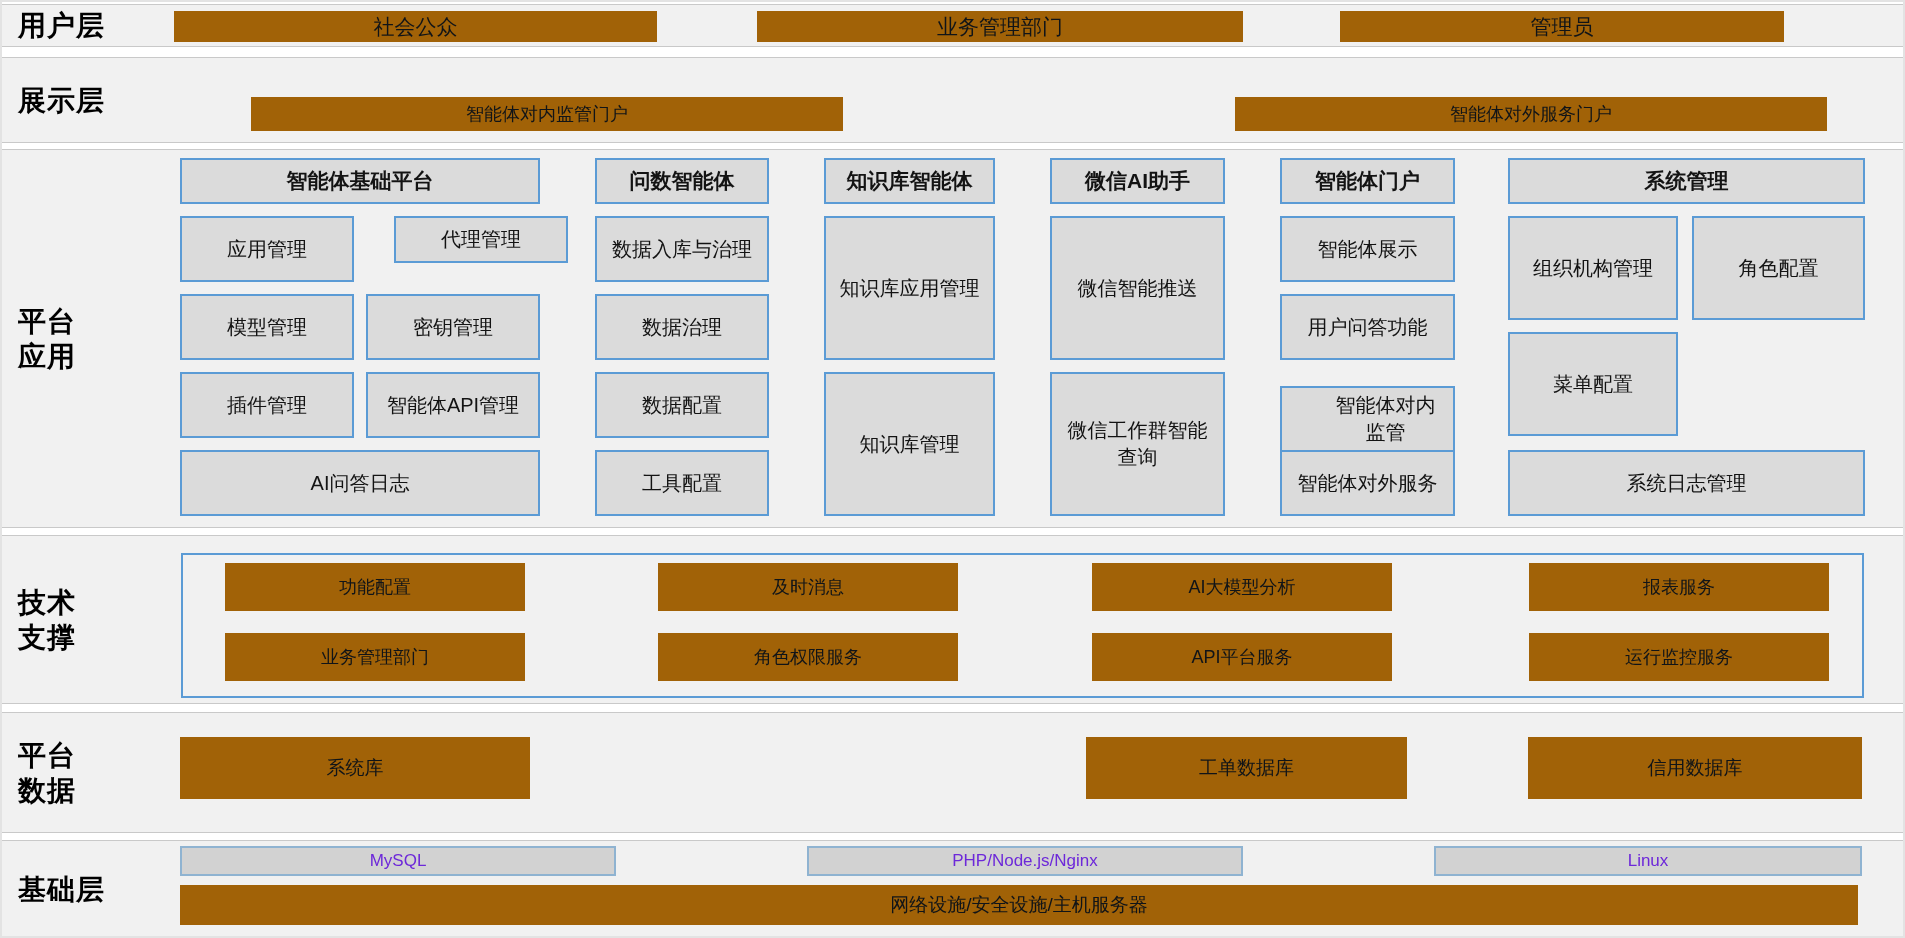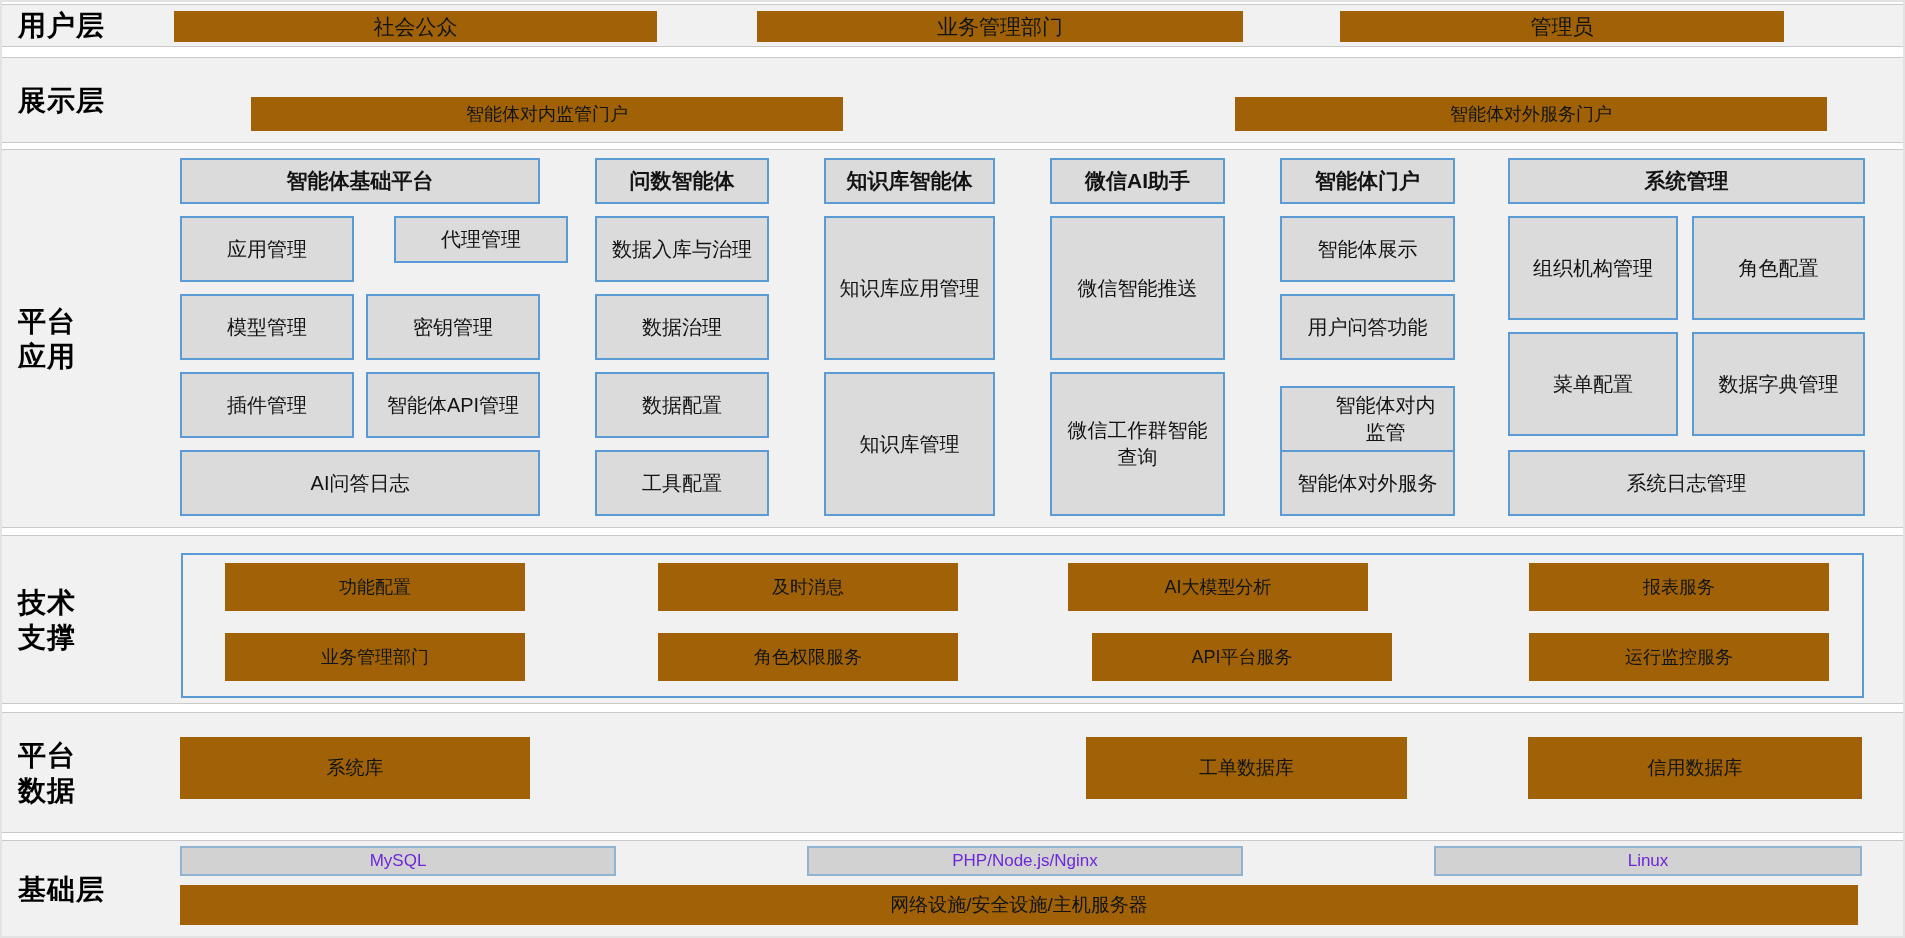--- a/index.html
+++ b/index.html
@@ -96,33 +96,32 @@
     <div class="graybox hdr" style="left:1278px;top:8px;width:175px;height:46px;">智能体门户</div>
     <div class="graybox" style="left:1278px;top:66px;width:175px;height:66px;">智能体展示</div>
     <div class="graybox" style="left:1278px;top:144px;width:175px;height:66px;">用户问答功能</div>
     <div class="graybox" style="left:1278px;top:236px;width:175px;height:66px;padding-left:44px;">智能体对内监管</div>
     <div class="graybox" style="left:1278px;top:300px;width:175px;height:66px;">智能体对外服务</div>
 
     <div class="graybox hdr" style="left:1506px;top:8px;width:357px;height:46px;">系统管理</div>
     <div class="graybox" style="left:1506px;top:66px;width:170px;height:104px;">组织机构管理</div>
     <div class="graybox" style="left:1690px;top:66px;width:173px;height:104px;">角色配置</div>
     <div class="graybox" style="left:1506px;top:182px;width:170px;height:104px;">菜单配置</div>
-    <div class="graybox" style="left:1690px;top:182px;width:173px;height:104px;">数据字典管理</div>
     <div class="graybox" style="left:1506px;top:300px;width:357px;height:66px;">系统日志管理</div>
   </div>
 
   <div class="band" style="top:533px;height:169px;">
     <div class="band-label">
       <span>技术</span>
       <span>支撑</span>
     </div>
     <div class="tech-container" style="left:179px;top:17px;width:1683px;height:145px;"></div>
     <div class="bluebox fs22" style="left:223px;top:27px;width:300px;height:48px;">功能配置</div>
     <div class="bluebox fs22" style="left:656px;top:27px;width:300px;height:48px;">及时消息</div>
-    <div class="bluebox fs22" style="left:1066px;top:27px;width:300px;height:48px;">AI大模型分析</div>
+    <div class="bluebox fs22" style="left:1090px;top:27px;width:300px;height:48px;">AI大模型分析</div>
     <div class="bluebox fs22" style="left:1527px;top:27px;width:300px;height:48px;">报表服务</div>
     <div class="bluebox fs22" style="left:223px;top:97px;width:300px;height:48px;">业务管理部门</div>
     <div class="bluebox fs22" style="left:656px;top:97px;width:300px;height:48px;">角色权限服务</div>
     <div class="bluebox fs22" style="left:1090px;top:97px;width:300px;height:48px;">API平台服务</div>
     <div class="bluebox fs22" style="left:1527px;top:97px;width:300px;height:48px;">运行监控服务</div>
   </div>
 
   <div class="band" style="top:710px;height:121px;">
     <div class="band-label">
       <span>平台</span>

